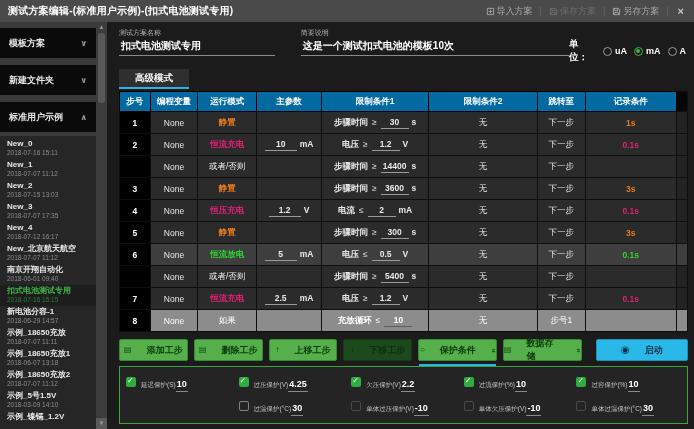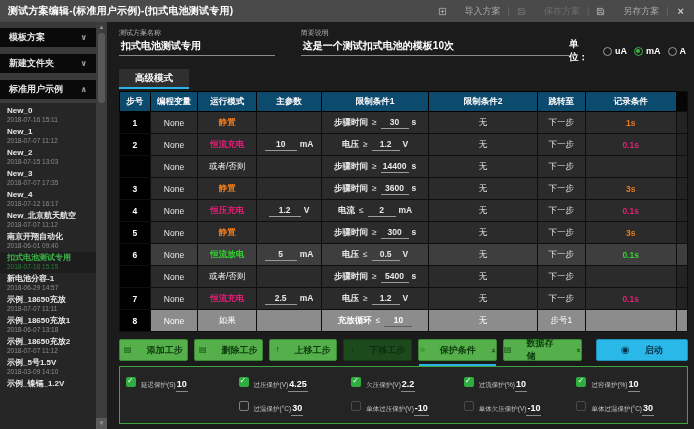--- a/index.html
+++ b/index.html
@@ -4,33 +4,33 @@
 <style>
   * { margin:0; padding:0; box-sizing:border-box; }
   html,body { background:#555; }
   body { font-family:"Liberation Sans","DejaVu Sans",sans-serif; }
   .window { width:694px; height:429px; background:#3f3f3f; overflow:hidden; display:flex; flex-direction:column; position:relative; }
 
   
   .titlebar { height:22px; background:#4a4a4a; display:flex; align-items:center; padding:0 8px; flex:none; }
   .titlebar .title { color:#fff; font-size:10px; font-weight:bold; letter-spacing:.2px; }
   .tb-actions { margin-left:auto; display:flex; align-items:center; gap:7px; }
-  .tb-link { display:flex; align-items:center; gap:18px; color:#a8a8a8; font-size:9px; cursor:pointer; }
+  .tb-link { display:flex; align-items:center; gap:2px; color:#a8a8a8; font-size:9px; cursor:pointer; }
   .tb-link.dim { color:#6d6d6d; }
   .tb-sep { color:#6a6a6a; font-size:9px; }
   .tb-close { color:#c8c8c8; font-size:11px; font-weight:bold; cursor:pointer; padding:0 2px; }
   .tb-close::after { content:"×"; }
   .fico { width:9px; height:9px; flex:none; }
 
   
   .app-body { flex:1; display:flex; min-height:0; }
 
   
   .sidebar { width:96px; background:#3a3a3a; display:flex; flex-direction:column; flex:none; padding-top:6px; }
-  .side-section { background:#0a0a0a; color:#e6e6e6; height:19px; margin-bottom:7px; display:flex; align-items:center; justify-content:space-between; padding:0 9px; font-size:9px; font-weight:bold; cursor:pointer; flex:none; }
+  .side-section { background:#0a0a0a; color:#e6e6e6; height:30px; margin-bottom:7px; display:flex; align-items:center; justify-content:space-between; padding:0 9px; font-size:9px; font-weight:bold; cursor:pointer; flex:none; }
   .side-section.open { margin-bottom:4px; }
   .chev { color:#9a9a9a; font-size:8px; }
   .chev.down::after { content:"∨"; }
   .chev.up::after { content:"∧"; }
   .side-list { flex:1; background:#262626; overflow:hidden; padding-top:2px; }
   .side-item { padding:1px 7px 2px; cursor:pointer; }
   .side-item .nm { font-size:8px; font-weight:bold; color:#e8e8e8; line-height:10px; white-space:nowrap; overflow:hidden; }
   .side-item .dt { font-size:6.5px; color:#8d8d8d; line-height:8px; white-space:nowrap; }
   .side-item.active { background:#1d1d1d; }
   .side-item.active .nm { color:#3cb44a; }
@@ -61,21 +61,21 @@
   .radio-opt.sel .radio-dot { border-color:#3cb44a; }
   .radio-opt.sel .radio-dot::after { content:""; position:absolute; left:1.5px; top:1.5px; width:4px; height:4px; border-radius:50%; background:#3cb44a; }
   .radio-opt .r-label { color:#fff; font-size:9px; font-weight:bold; }
 
   .tab-row { margin-top:3px; flex:none; }
   .tab { display:inline-block; background:#2f2f2f; color:#fff; font-size:9.5px; font-weight:bold; padding:3px 16px 2px; border-bottom:2px solid #2bb3e8; cursor:pointer; }
 
   
   .tbl-wrap { margin-top:2px; flex:none; }
   table { width:100%; border-collapse:collapse; table-layout:fixed; }
-  th { background:#0c4a6e; color:#fff; font-size:8.5px; font-weight:bold; height:20px; border:1px solid #000; }
+  th { background:#0369a1; color:#fff; font-size:8.5px; font-weight:bold; height:20px; border:1px solid #000; }
   td { background:#2b2b2b; color:#e8e8e8; font-size:8.5px; text-align:center; height:22px; border:1px solid #0e0e0e; overflow:hidden; white-space:nowrap; }
   td.step { background:#000; font-weight:bold; color:#fff; }
   td.gutter, th.gutter { background:#232323; border-color:#0e0e0e; }
   th.gutter { background:#060606; }
   tr.hl td { background:#3e3e3e; }
   tr.hl td.step { background:#000; }
   tr.sel td { background:#8c8c8c; color:#fff; }
   tr.sel td.step { background:#000; }
   tr.sel .uline { border-bottom-color:#5e5e5e; }
   .mode-rest { color:#e87a1f; font-weight:bold; }

